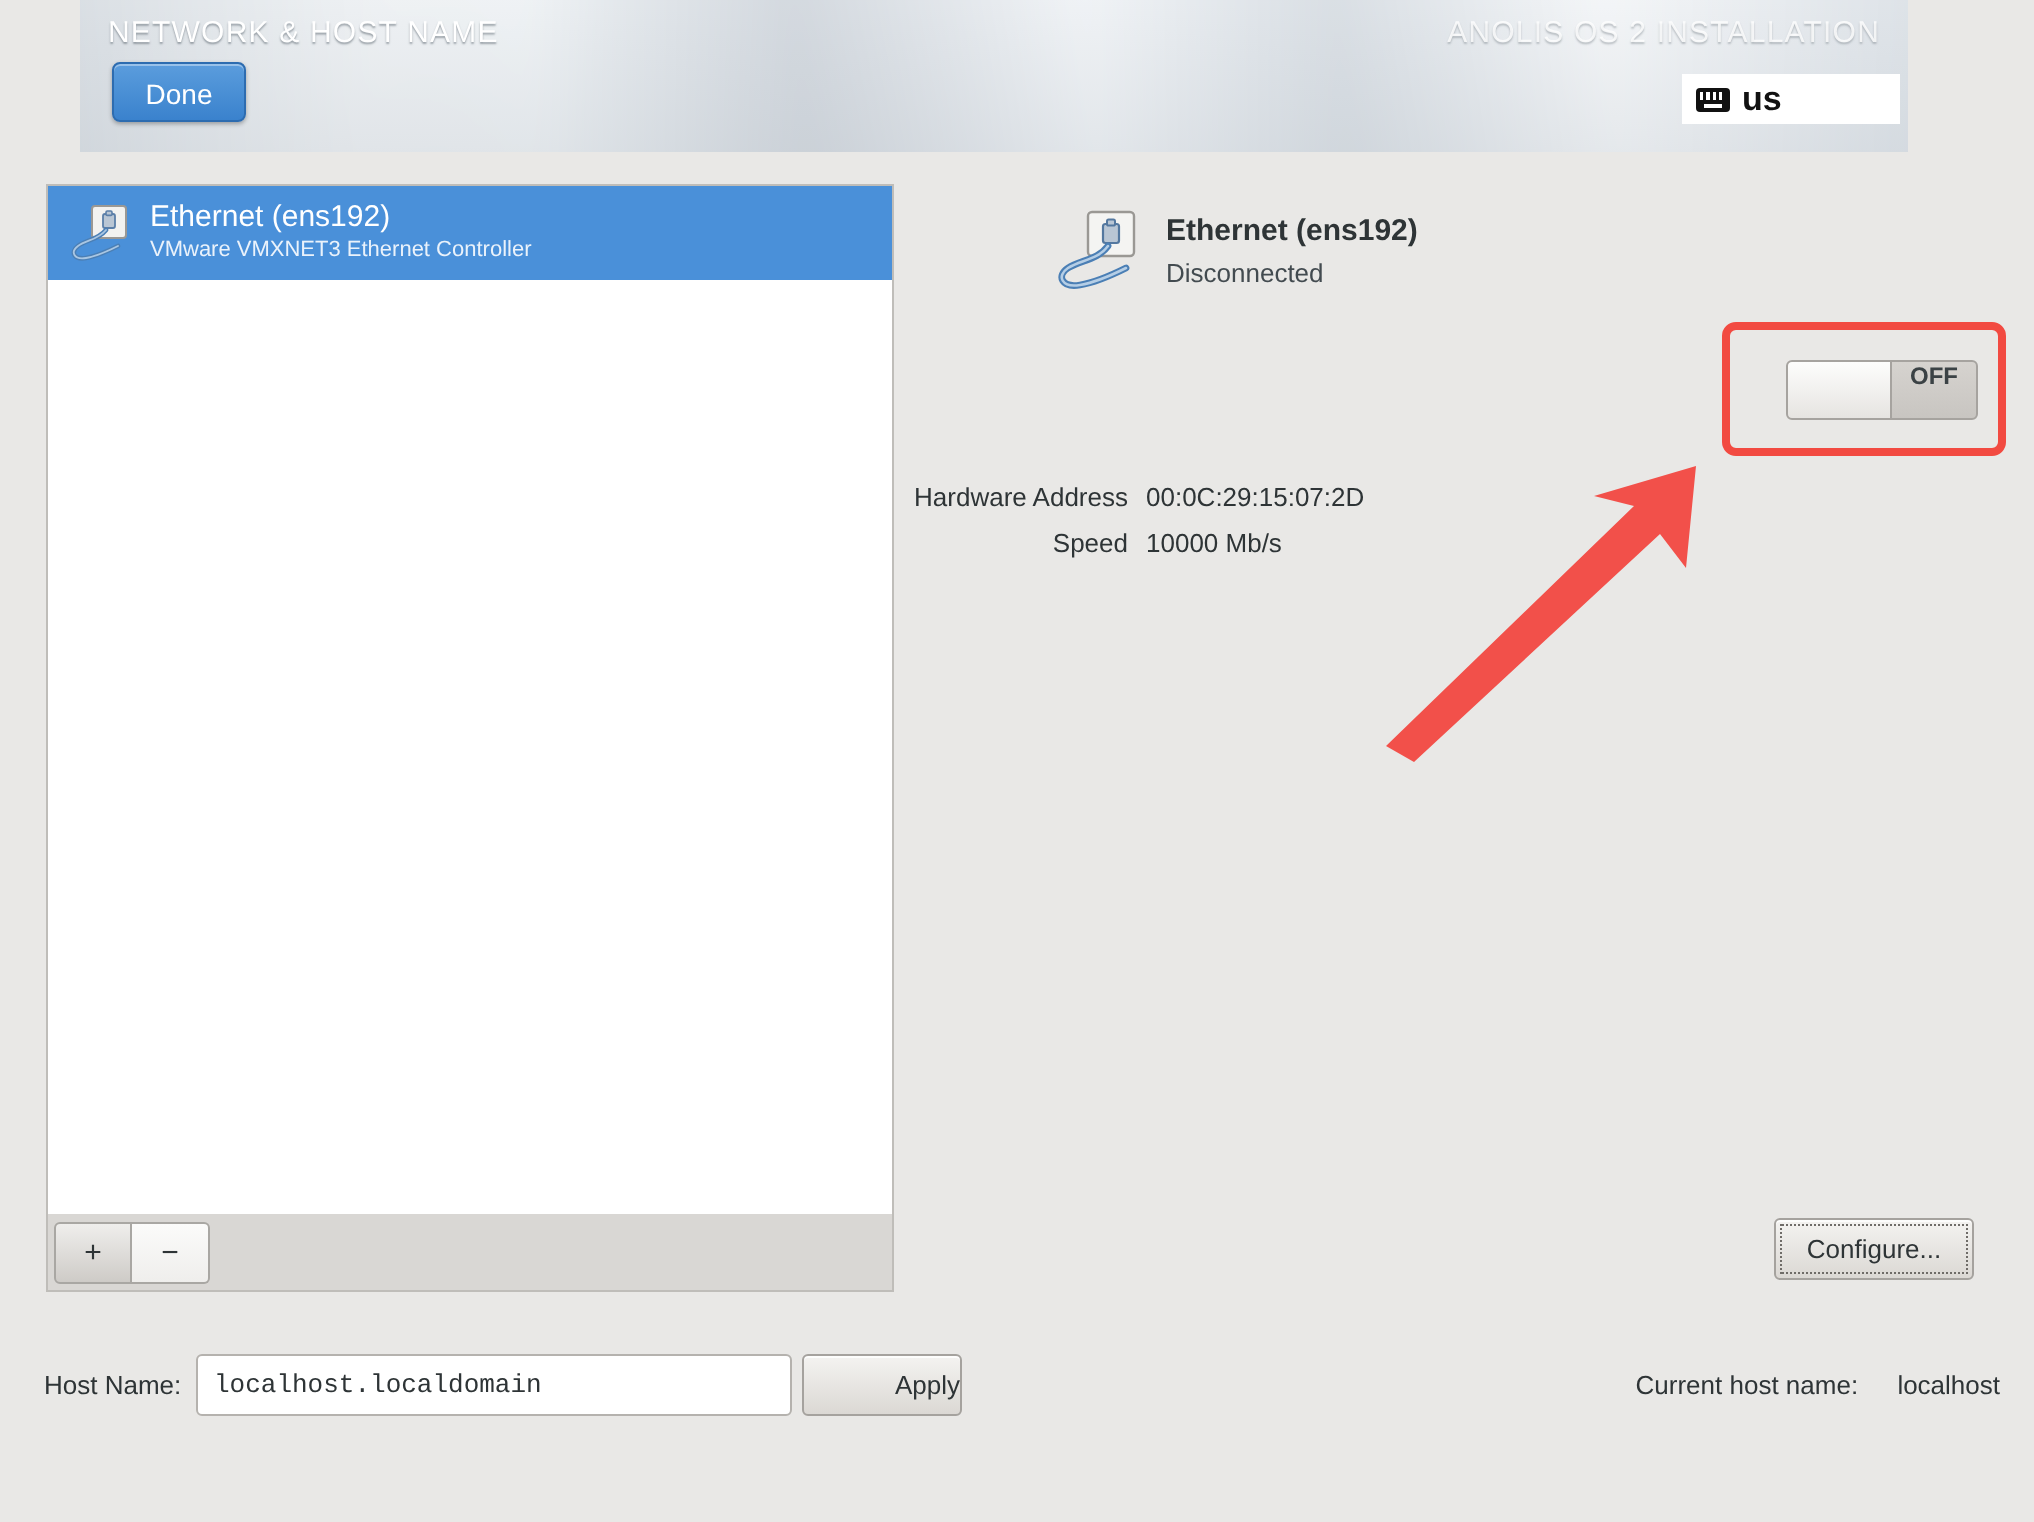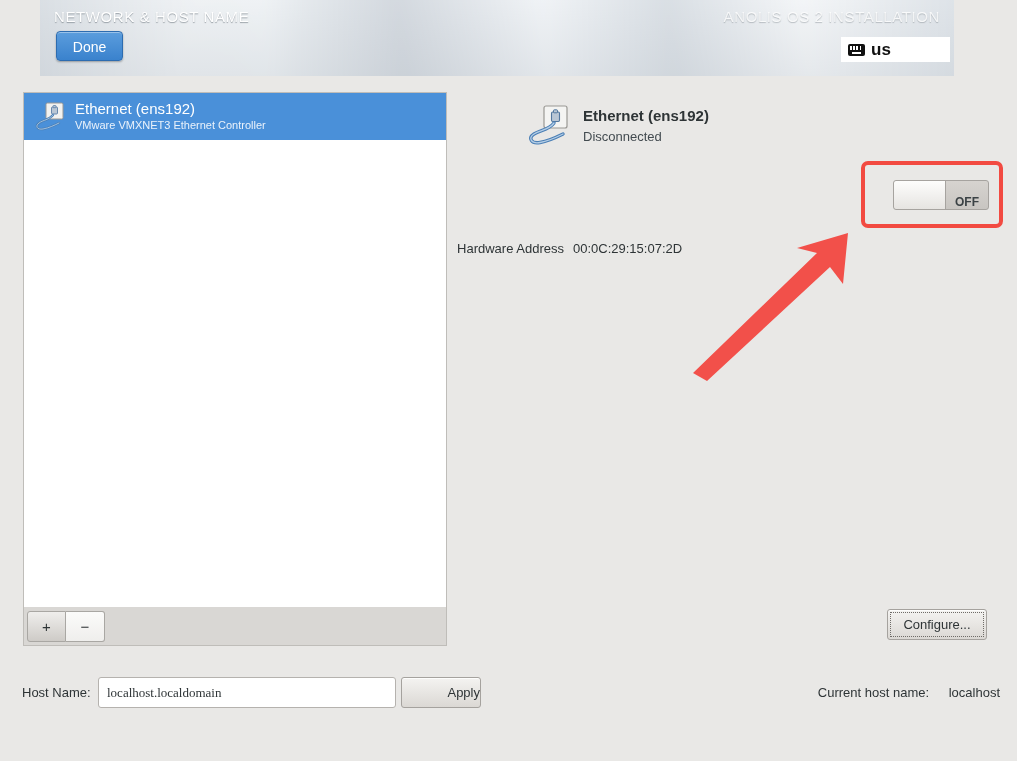--- a/index.html
+++ b/index.html
@@ -270,21 +270,21 @@
   }
   .toggle {
     position: absolute;
     left: 893px; top: 104px;
     width: 96px; height: 30px;
     border: 1px solid #a6a39f;
     border-radius: 3px;
     background: linear-gradient(180deg, #d6d3cf 0%, #c8c5c1 100%);
     box-sizing: border-box;
     display: flex;
-    align-items: flex-end;
+    align-items: flex-start;
     cursor: pointer;
     overflow: hidden;
   }
   .toggle-knob {
     width: 52px; height: 28px;
     background: linear-gradient(180deg, #fdfdfc 0%, #e6e4e1 100%);
     border-right: 1px solid #a6a39f;
     border-radius: 2px 0 0 2px;
     box-sizing: border-box;
   }
@@ -334,21 +334,21 @@
     color: #2e3436;
   }
   .hostname-input {
     position: absolute;
     left: 98px; top: 601px;
     width: 298px; height: 31px;
     border: 1px solid #b5b2ae;
     border-radius: 3px;
     background: #ffffff;
     box-sizing: border-box;
-    font-family: Liberation Serif, serif;
+    font-family: Liberation Mono, monospace;
     font-size: 13px;
     color: #2e3436;
     padding: 0 8px;
     outline: none;
   }
   .apply-button {
     position: absolute;
     left: 401px; top: 601px;
     width: 80px; height: 31px;
     border: 1px solid #a5a29e;
@@ -431,20 +431,24 @@
       <div class="detail-title">Ethernet (ens192)</div>
       <div class="detail-status">Disconnected</div>
     </span>
   </div>
 
   <div class="detail-fields">
     <div class="field-row">
       <span class="field-label">Hardware Address</span>
       <span class="field-value">00:0C:29:15:07:2D</span>
     </div>
+    <div class="field-row">
+      <span class="field-label">Speed</span>
+      <span class="field-value">10000 Mb/s</span>
+    </div>
   </div>
 
   <div class="toggle-highlight"></div>
 
   <div class="toggle">
     <span class="toggle-knob"></span>
     <span class="toggle-label">OFF</span>
   </div>
 
   <span class="red-arrow">

